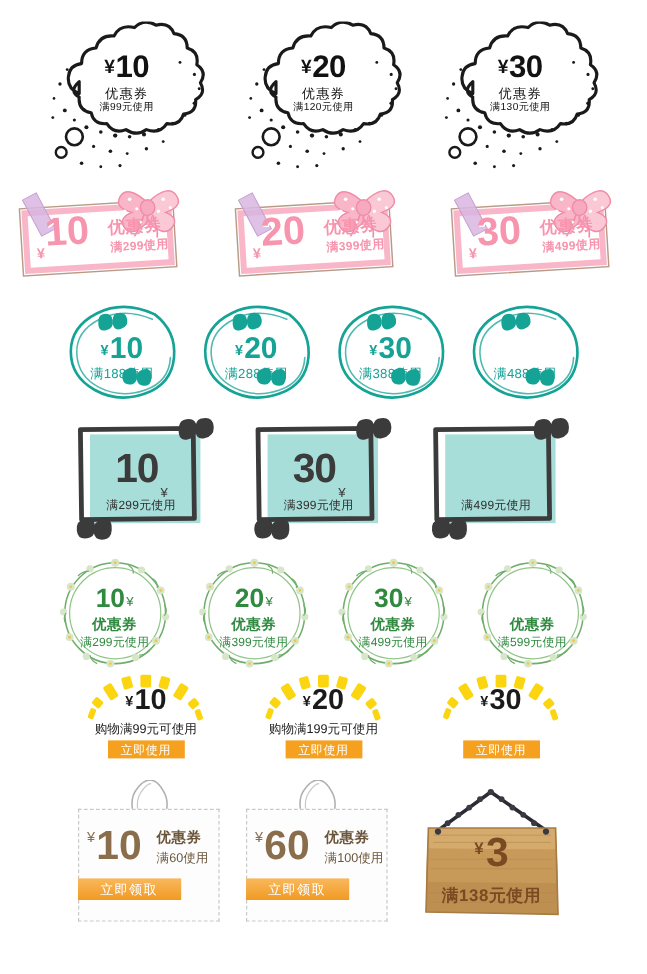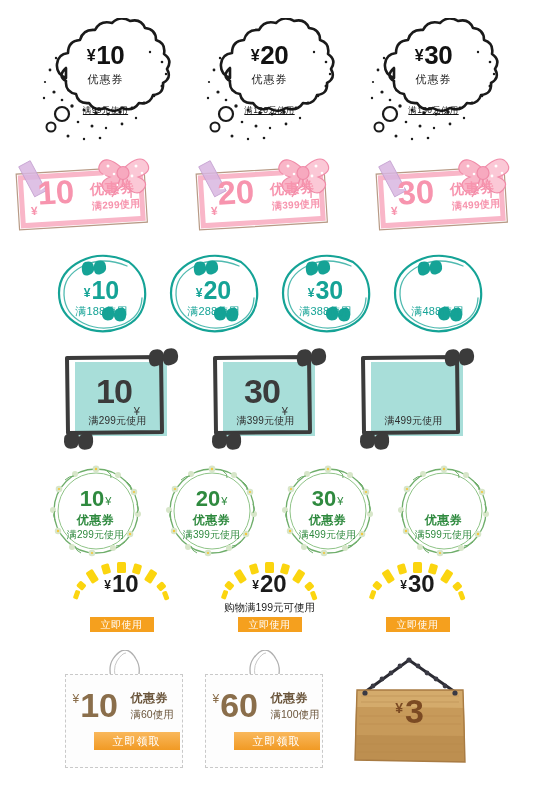--- a/index.html
+++ b/index.html
@@ -21,21 +21,21 @@
   .cloud-item{position:relative;width:148px;height:132px;}
   .cloud-item svg{position:absolute;left:0;top:0;}
   .cloud-text{
     position:absolute;left:0;top:24px;width:148px;
     text-align:center;color:#121212;line-height:1;
     pointer-events:none;
   }
   .cloud-amt{font-size:26px;font-weight:bold;letter-spacing:-0.5px;}
   .cloud-amt .yen{font-size:16px;font-weight:bold;vertical-align:3px;margin-right:1px;}
   .cloud-label{font-size:11px;margin-top:6px;letter-spacing:1px;}
-  .cloud-cond{font-size:8.5px;margin-top:21px;letter-spacing:0.3px;text-decoration:underline;}
+  .cloud-cond{font-size:8.5px;margin-top:0;letter-spacing:0.3px;}
 
   
   .row-bow{top:152px;gap:8px;align-items:flex-start;}
   .bow-item{position:relative;width:172px;height:88px;}
   .bow-item svg{position:absolute;left:0;top:0;}
   .bow-amt{
     position:absolute;left:26px;top:24px;
     font-size:33px;font-weight:bold;color:#f794ae;
     transform:rotate(-3.5deg);line-height:1;
     text-shadow:1px 1px 0 #fff;
@@ -133,21 +133,21 @@
   .tg-amt .yen{font-size:12px;font-weight:normal;vertical-align:14px;margin-right:1px;}
   .tg-label{
     position:absolute;left:66px;top:40px;
     color:#6b563c;font-size:12px;font-weight:bold;letter-spacing:0.5px;
   }
   .tg-cond{
     position:absolute;left:66px;top:58px;
     color:#6b563c;font-size:10.5px;
   }
   .tg-btn{
-    position:absolute;left:29px;top:82px;width:86px;height:18px;
+    position:absolute;left:0;top:82px;width:86px;height:18px;
     background:linear-gradient(to bottom,#f9b85c,#f19a24);
     color:#ffffff;font-size:11px;letter-spacing:1px;
     display:flex;align-items:center;justify-content:center;
   }
   
   .wood-item{position:relative;width:130px;height:120px;}
   .wood-item svg.chain{position:absolute;left:0;top:0;}
   .wd-amt{
     position:absolute;left:0;top:44px;width:130px;text-align:center;
     color:#7b4a23;font-size:34px;font-weight:bold;line-height:1;
@@ -720,20 +720,21 @@
           <rect x="88" y="8" width="8" height="13" rx="1.5" transform="rotate(32 92 14)"></rect>
           <rect x="19" y="20" width="7" height="8" rx="1.5" transform="rotate(-50 22 24)"></rect>
           <rect x="99" y="20" width="7" height="8" rx="1.5" transform="rotate(50 102 24)"></rect>
           <rect x="13" y="31" width="9" height="5" rx="1.5" transform="rotate(-70 17 33)"></rect>
           <rect x="103" y="31" width="9" height="5" rx="1.5" transform="rotate(70 107 33)"></rect>
         </g>
       </svg>
       <div class="sun-amt">
         <span class="yen">¥</span><span>10</span>
       </div>
+      <div class="sun-cond">购物满99元可使用</div>
       <div class="sun-btn">立即使用</div>
     </div>
 
     <div class="sun-item">
       <svg class="rays" width="126" height="74" viewBox="0 0 126 74">
         <g fill="#fbd50f">
           <rect x="58" y="0" width="9" height="11" rx="1.5"></rect>
           <rect x="43" y="2" width="8" height="10" rx="1.5" transform="rotate(-16 47 7)"></rect>
           <rect x="74" y="2" width="8" height="10" rx="1.5" transform="rotate(16 78 7)"></rect>
           <rect x="29" y="8" width="8" height="13" rx="1.5" transform="rotate(-32 33 14)"></rect>
@@ -832,16 +833,17 @@
         </g>
         <path d="M12 40 L118 40 L120 112 L10 110 Z" fill="none" stroke="#a87b43" stroke-width="1.4"></path>
         <g fill="#3a3a44">
           <circle cx="20" cy="43" r="2.6"></circle>
             <circle cx="110" cy="43" r="2.6"></circle>
         </g>
       </svg>
       <div class="wd-amt">
         <span class="yen">¥</span><span>3</span>
       </div>
+      <div class="wd-cond">满138元使用</div>
     </div>
   </div>
 
 </div>
 
 </body></html>

